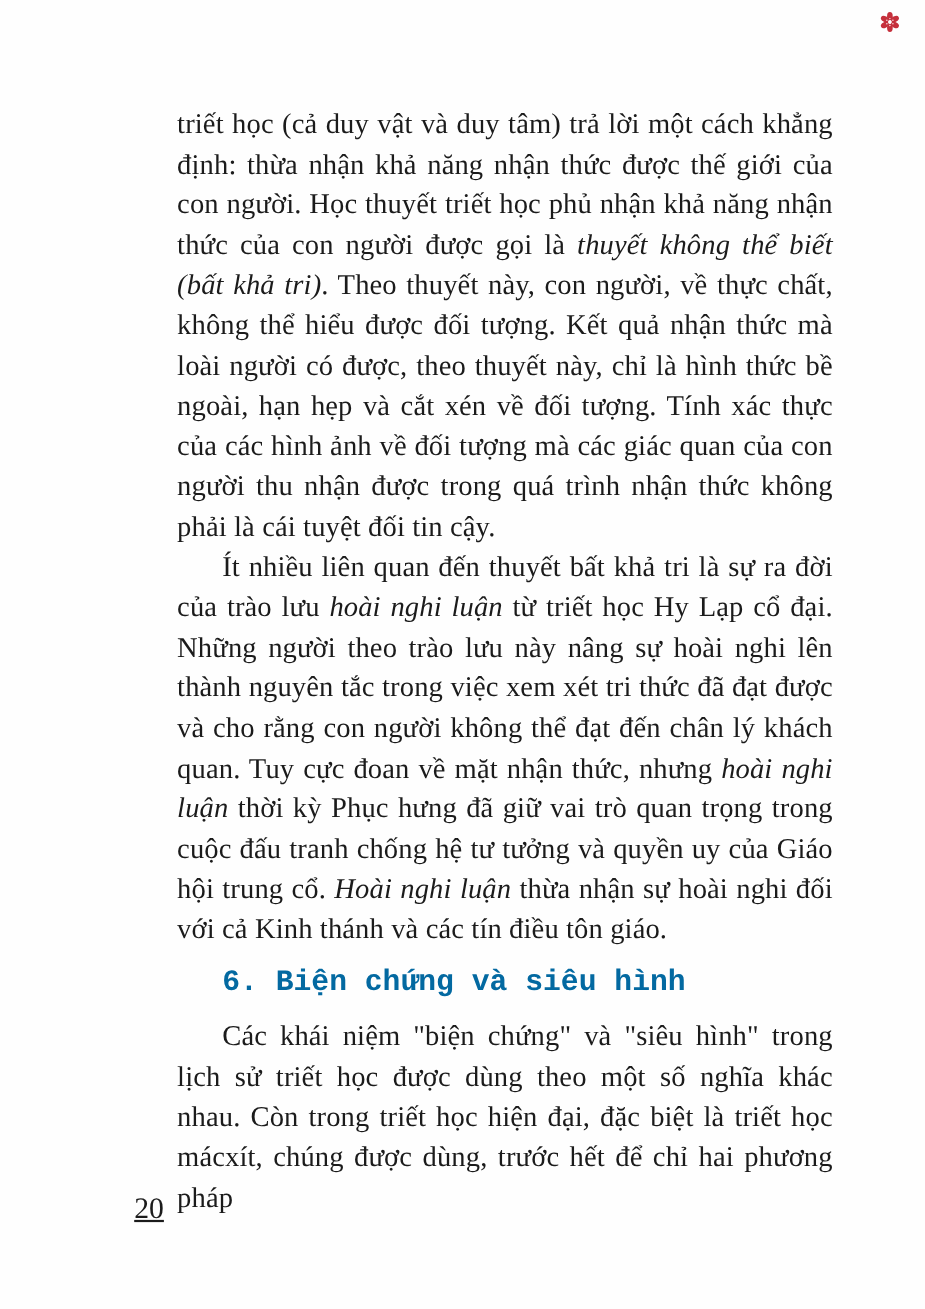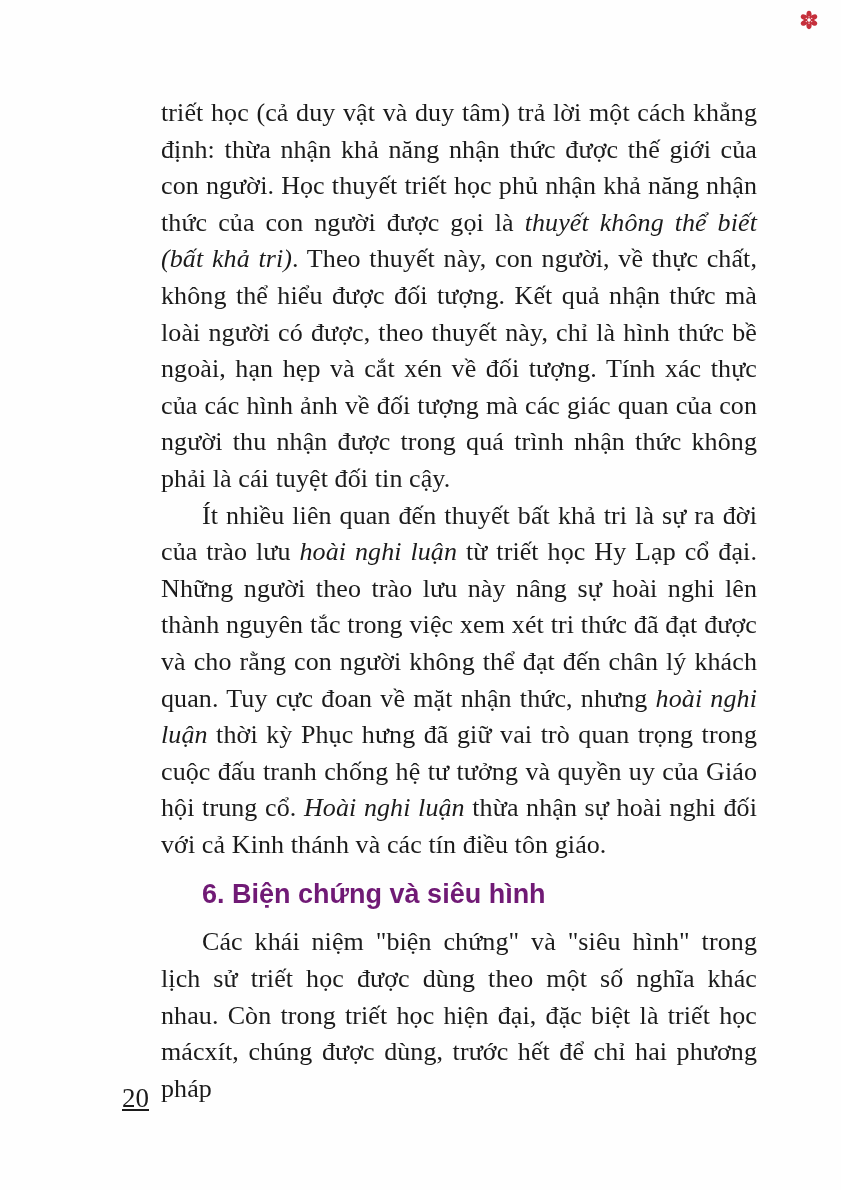--- a/index.html
+++ b/index.html
@@ -35,26 +35,26 @@
     margin: 0;
     font-size: 26px;
     line-height: 36.6px;
     text-align: justify;
     letter-spacing: 0.1px;
   }
   .body-para.indent {
     text-indent: 41px;
   }
   .section-heading {
-    font-family: Liberation Sans, sans-serif;
+    font-family: Liberation Mono, monospace;
     font-weight: bold;
     font-size: 27px;
     line-height: 34px;
     margin: 14px 0 13px 41px;
-    color: #701a75;
+    color: #0369a1;
   }
   .page-number {
     position: absolute;
     left: 122px;
     top: 1082px;
     font-size: 27px;
     line-height: 32px;
     color: #1b1b1b;
     text-decoration: underline;
   }

